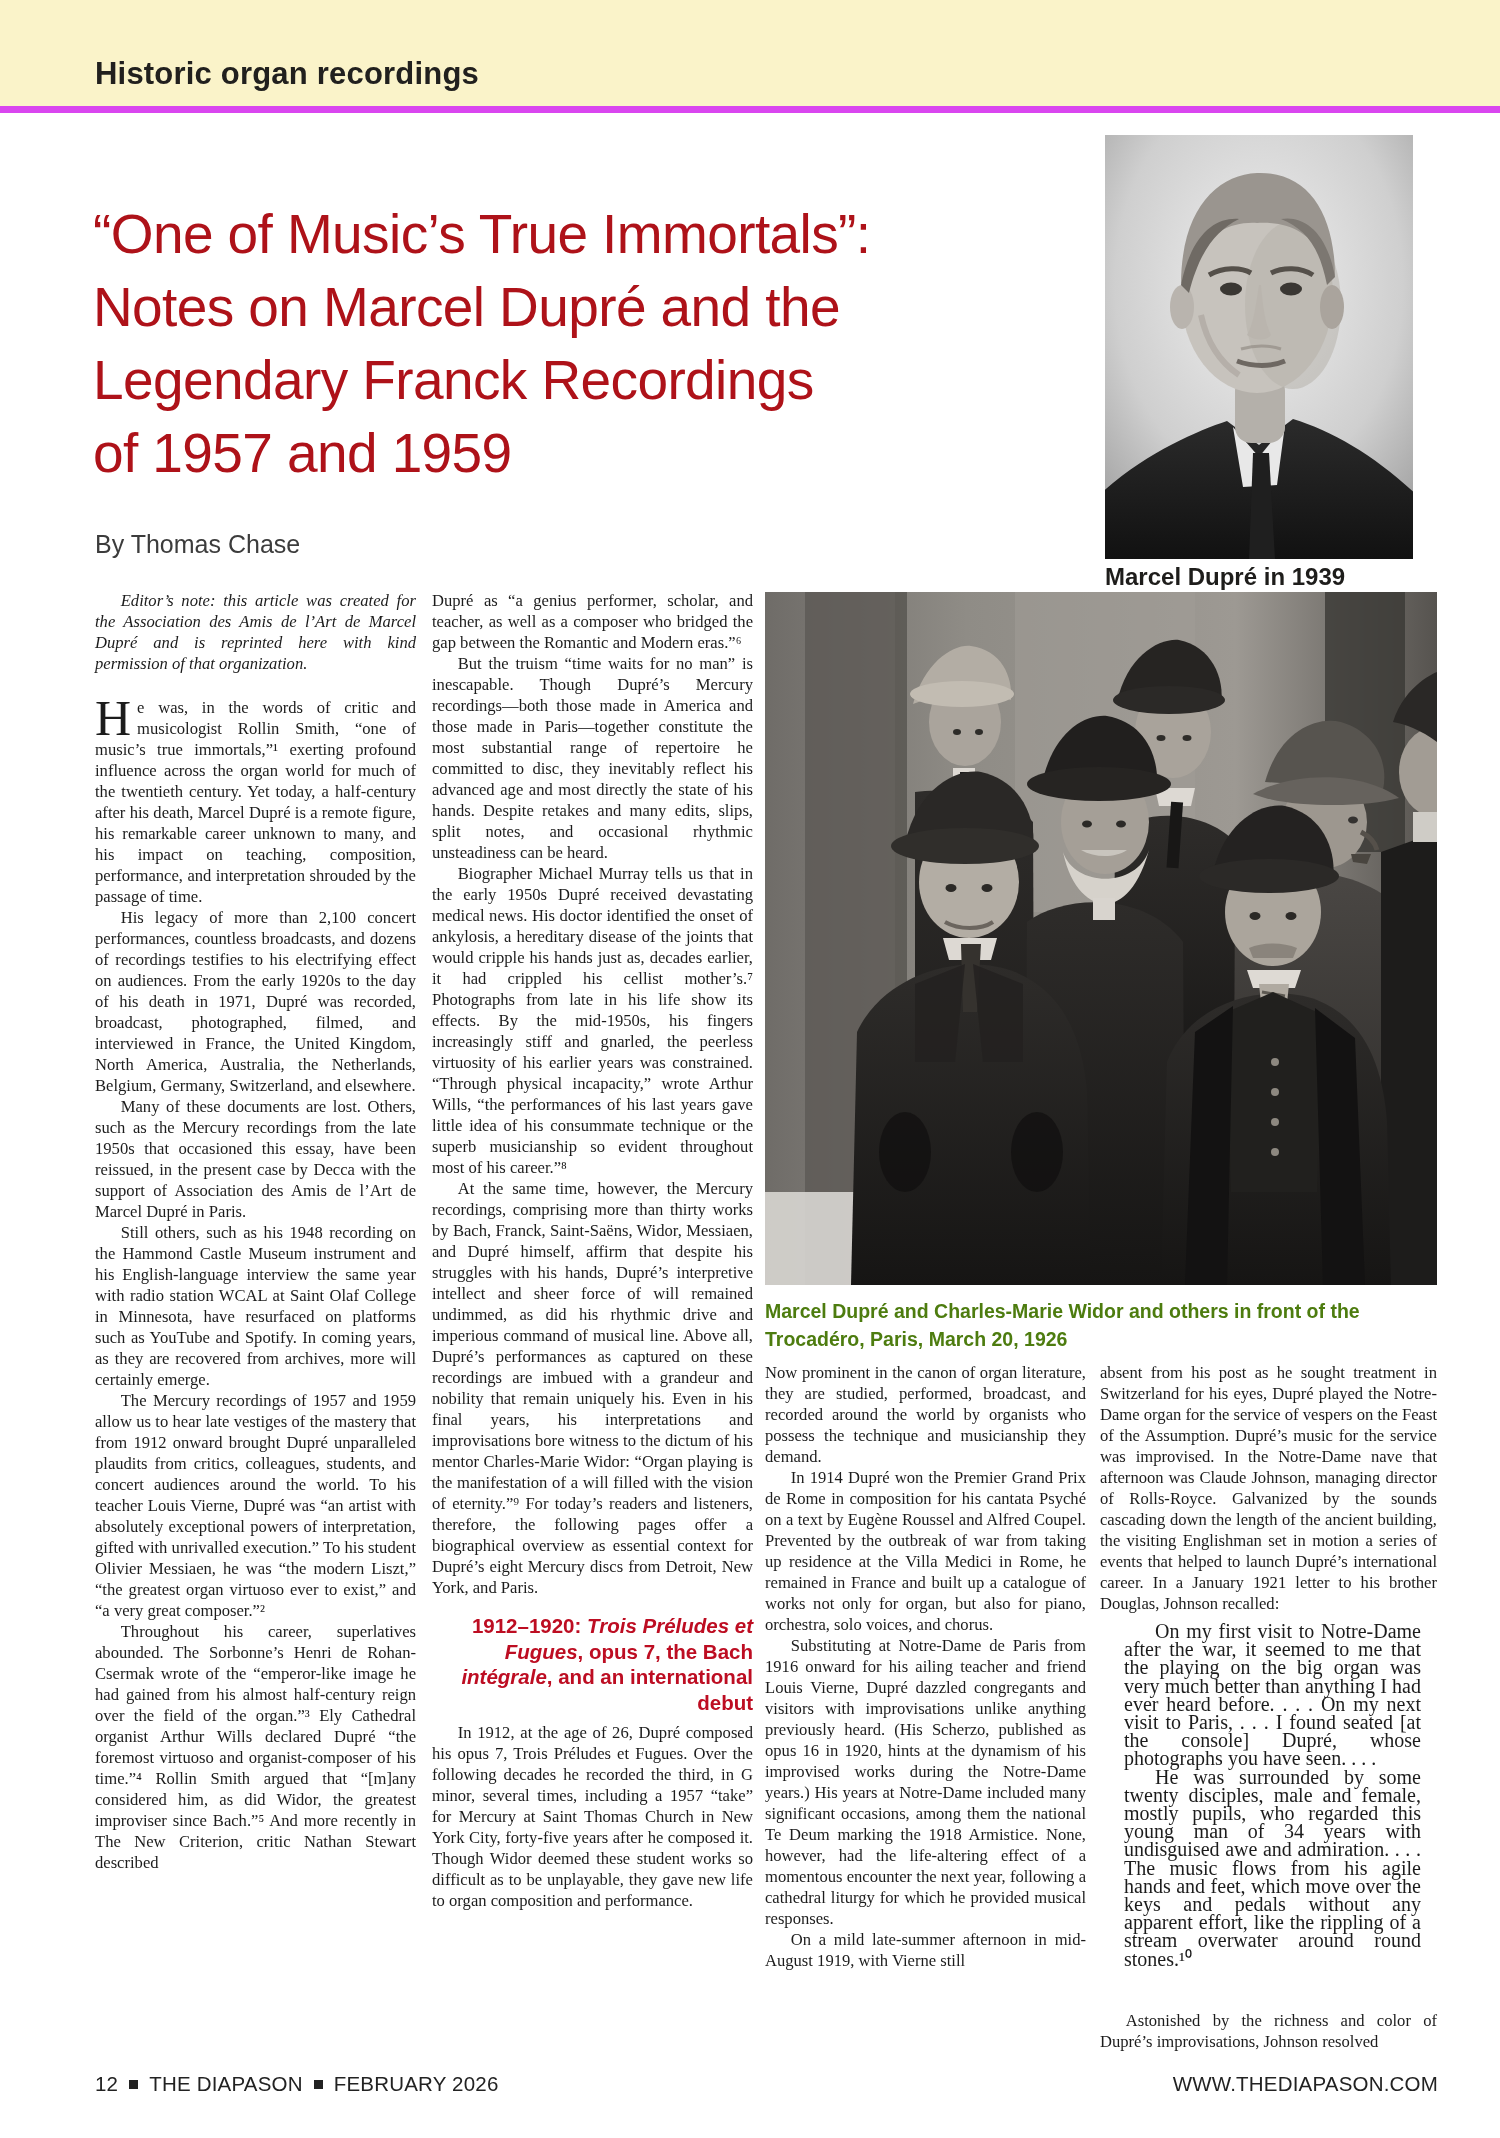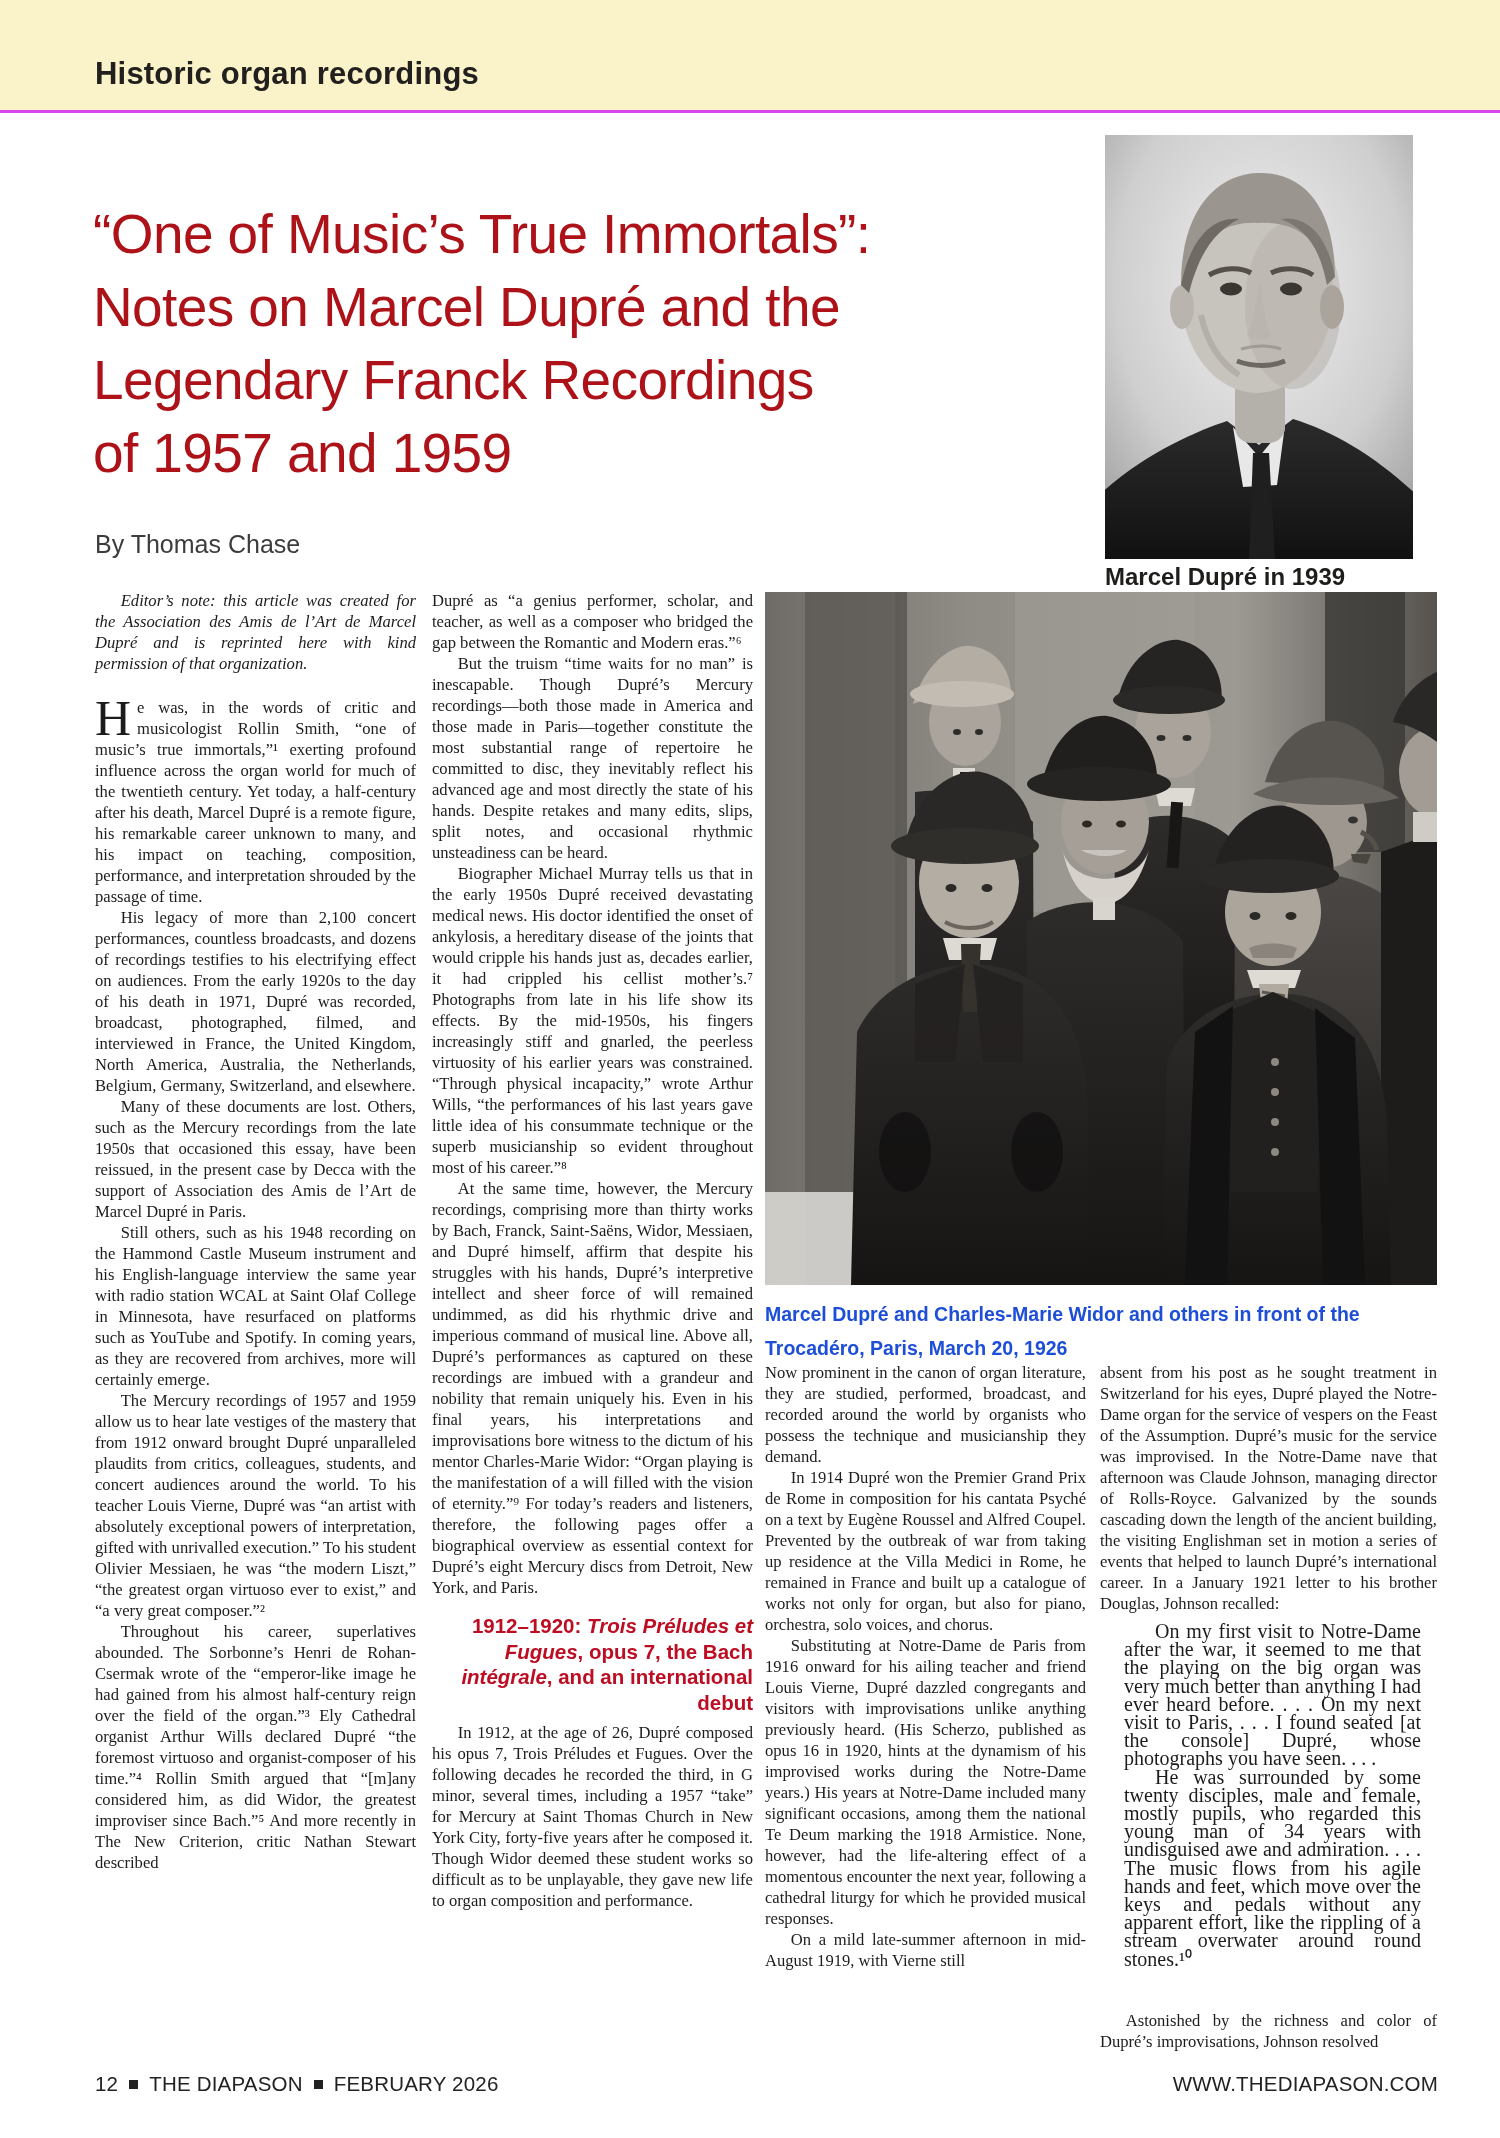--- a/index.html
+++ b/index.html
@@ -1,36 +1,36 @@
 <!DOCTYPE html>
 <html><head>
 <meta charset="utf-8">
 <style>
   html,body{margin:0;padding:0;background:#e8e8e8;}
   .page{position:relative;width:1500px;height:2138px;background:#ffffff;overflow:hidden;
         font-family:"Liberation Serif",serif;color:#1c1c1c;}
   
   .band{position:absolute;left:0;top:0;width:1500px;height:113px;background:#faf3c9;
-        border-bottom:3px solid #d946ef;box-sizing:border-box;}
+        border-bottom:7px solid #d946ef;box-sizing:border-box;}
   .kicker{position:absolute;left:95px;top:56px;font-family:"Liberation Sans",sans-serif;
           font-weight:700;font-size:31px;color:#21201e;letter-spacing:0.2px;}
   
   .title{position:absolute;left:93px;top:198px;width:980px;color:#ae1219;
          font-family:"Liberation Sans",sans-serif;font-size:55px;line-height:73px;
          letter-spacing:-0.6px;font-weight:400;}
   .byline{position:absolute;left:95px;top:530px;font-family:"Liberation Sans",sans-serif;
           font-size:25px;color:#3c3c3c;}
   
   .portrait{position:absolute;left:1105px;top:135px;width:308px;height:424px;background:#bfbfbf;}
   .portrait-caption{position:absolute;left:1105px;top:563px;width:330px;
           font-family:"Liberation Sans",sans-serif;font-weight:700;font-size:24px;color:#1e1d1b;}
   .group{position:absolute;left:765px;top:592px;width:672px;height:693px;background:#8f8f8f;}
   .group-caption{position:absolute;left:765px;top:1297px;width:680px;
           font-family:"Liberation Sans",sans-serif;font-weight:700;font-size:19.5px;
-          line-height:34px;color:#1d4ed8;}
+          line-height:28px;color:#4d7c0f;}
   
   .col{position:absolute;width:321px;font-size:16.6px;line-height:21px;text-align:justify;
        -webkit-hyphens:auto;hyphens:auto;}
   .col1{left:95px;top:590px;}
   .col2{left:432px;top:590px;}
   .col3{left:765px;top:1362px;}
   .col4{left:1100px;top:1362px;width:337px;}
   .col p{margin:0;text-indent:1.55em;}
   .col p.no-indent{text-indent:0;}
   .editors-note{font-style:italic;margin-bottom:23px !important;}

